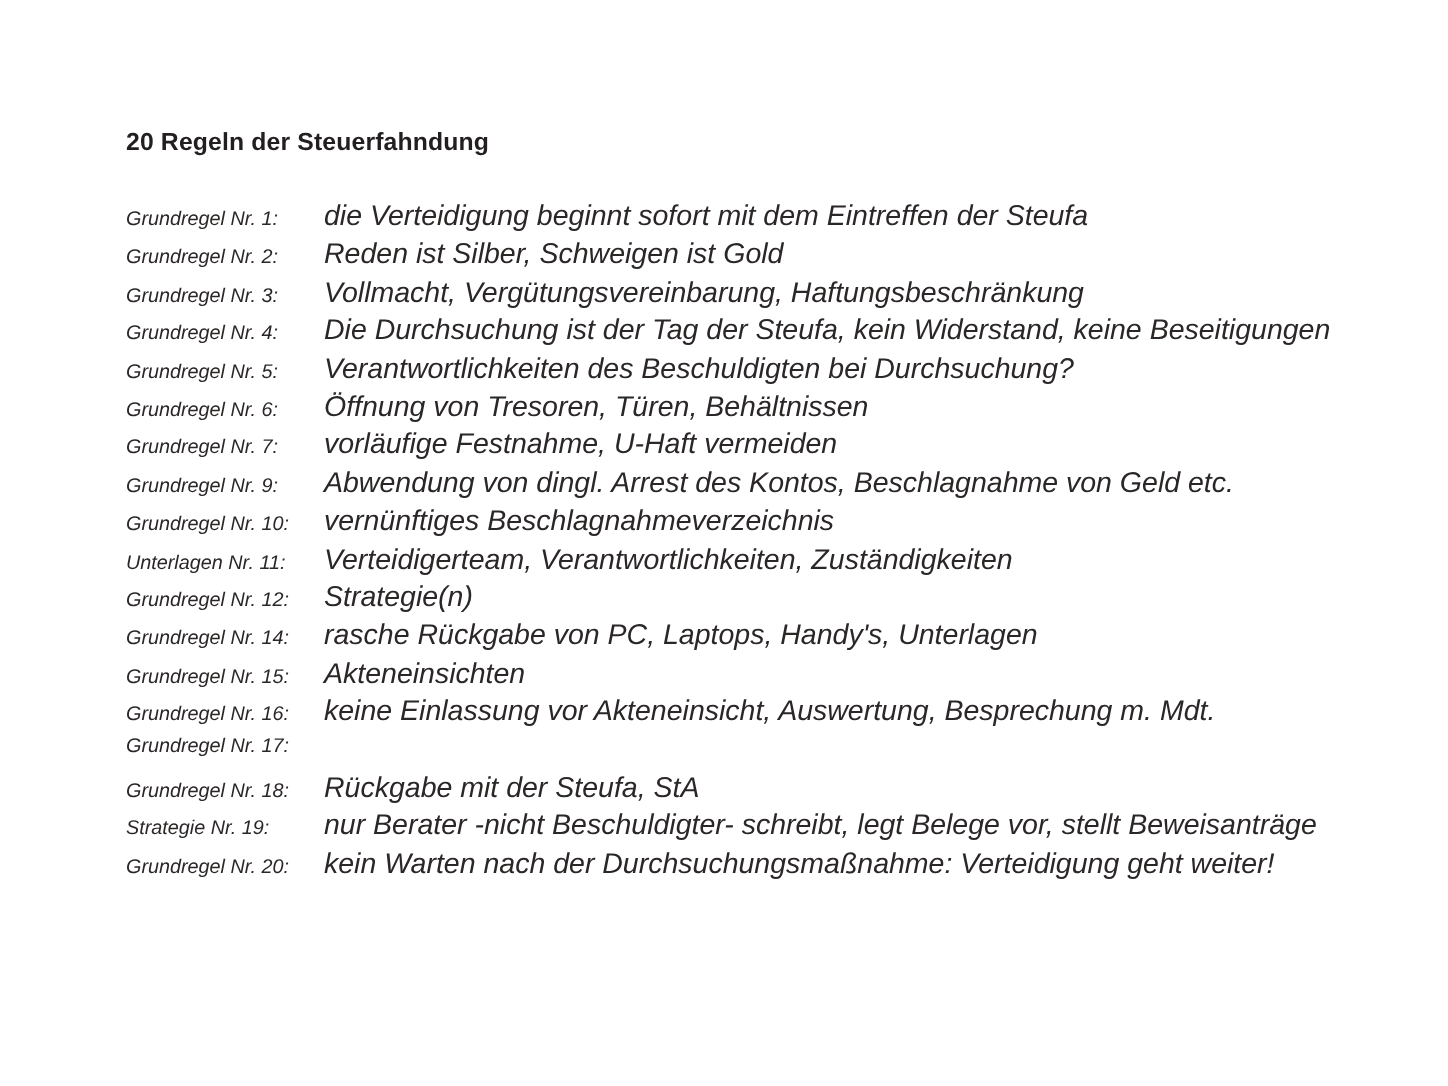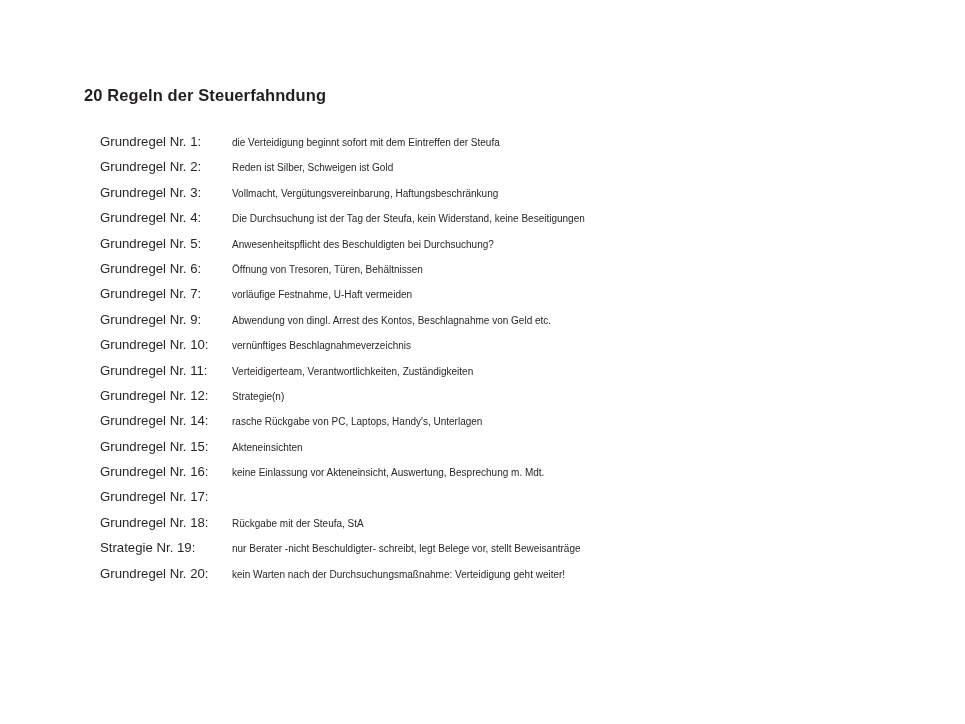--- a/index.html
+++ b/index.html
@@ -25,39 +25,40 @@
     position: absolute;
     left: 84px;
     top: 86px;
     font-size: 16.5px;
     font-weight: bold;
     letter-spacing: 0.1px;
     color: #231f20;
   }
   .rules-list {
     position: absolute;
-    left: 100px;
+    left: 84px;
     top: 134px;
     width: 820px;
+    font-style: italic;
   }
   .rule-row {
     display: flex;
     align-items: baseline;
     height: 25.4px;
     font-size: 13.2px;
     color: #2b2726;
     white-space: nowrap;
   }
   .rule-label {
     width: 132px;
     flex: 0 0 132px;
     font-size: 13.2px;
   }
   .rule-text {
-    font-size: 10px;
+    font-size: 19px;
   }
 </style>
 </head>
 <body>
 
 <div class="page">
 
   <div class="doc-title">20 Regeln der Steuerfahndung</div>
 
   <div class="rules-list">
@@ -77,21 +78,21 @@
       <span class="rule-text">Vollmacht, Vergütungsvereinbarung, Haftungsbeschränkung</span>
     </div>
 
     <div class="rule-row">
       <span class="rule-label">Grundregel Nr. 4:</span>
       <span class="rule-text">Die Durchsuchung ist der Tag der Steufa, kein Widerstand, keine Beseitigungen</span>
     </div>
 
     <div class="rule-row">
       <span class="rule-label">Grundregel Nr. 5:</span>
-      <span class="rule-text">Anwesenheitspflicht des Beschuldigten bei Durchsuchung?</span>
+      <span class="rule-text">Verantwortlichkeiten des Beschuldigten bei Durchsuchung?</span>
     </div>
 
     <div class="rule-row">
       <span class="rule-label">Grundregel Nr. 6:</span>
       <span class="rule-text">Öffnung von Tresoren, Türen, Behältnissen</span>
     </div>
 
     <div class="rule-row">
       <span class="rule-label">Grundregel Nr. 7:</span>
       <span class="rule-text">vorläufige Festnahme, U-Haft vermeiden</span>
@@ -102,21 +103,21 @@
       <span class="rule-label">Grundregel Nr. 9:</span>
       <span class="rule-text">Abwendung von dingl. Arrest des Kontos, Beschlagnahme von Geld etc.</span>
     </div>
 
     <div class="rule-row">
       <span class="rule-label">Grundregel Nr. 10:</span>
       <span class="rule-text">vernünftiges Beschlagnahmeverzeichnis</span>
     </div>
 
     <div class="rule-row">
-      <span class="rule-label">Grundregel Nr. 11:</span>
+      <span class="rule-label">Unterlagen Nr. 11:</span>
       <span class="rule-text">Verteidigerteam, Verantwortlichkeiten, Zuständigkeiten</span>
     </div>
 
     <div class="rule-row">
       <span class="rule-label">Grundregel Nr. 12:</span>
       <span class="rule-text">Strategie(n)</span>
     </div>
 
 
     <div class="rule-row">

